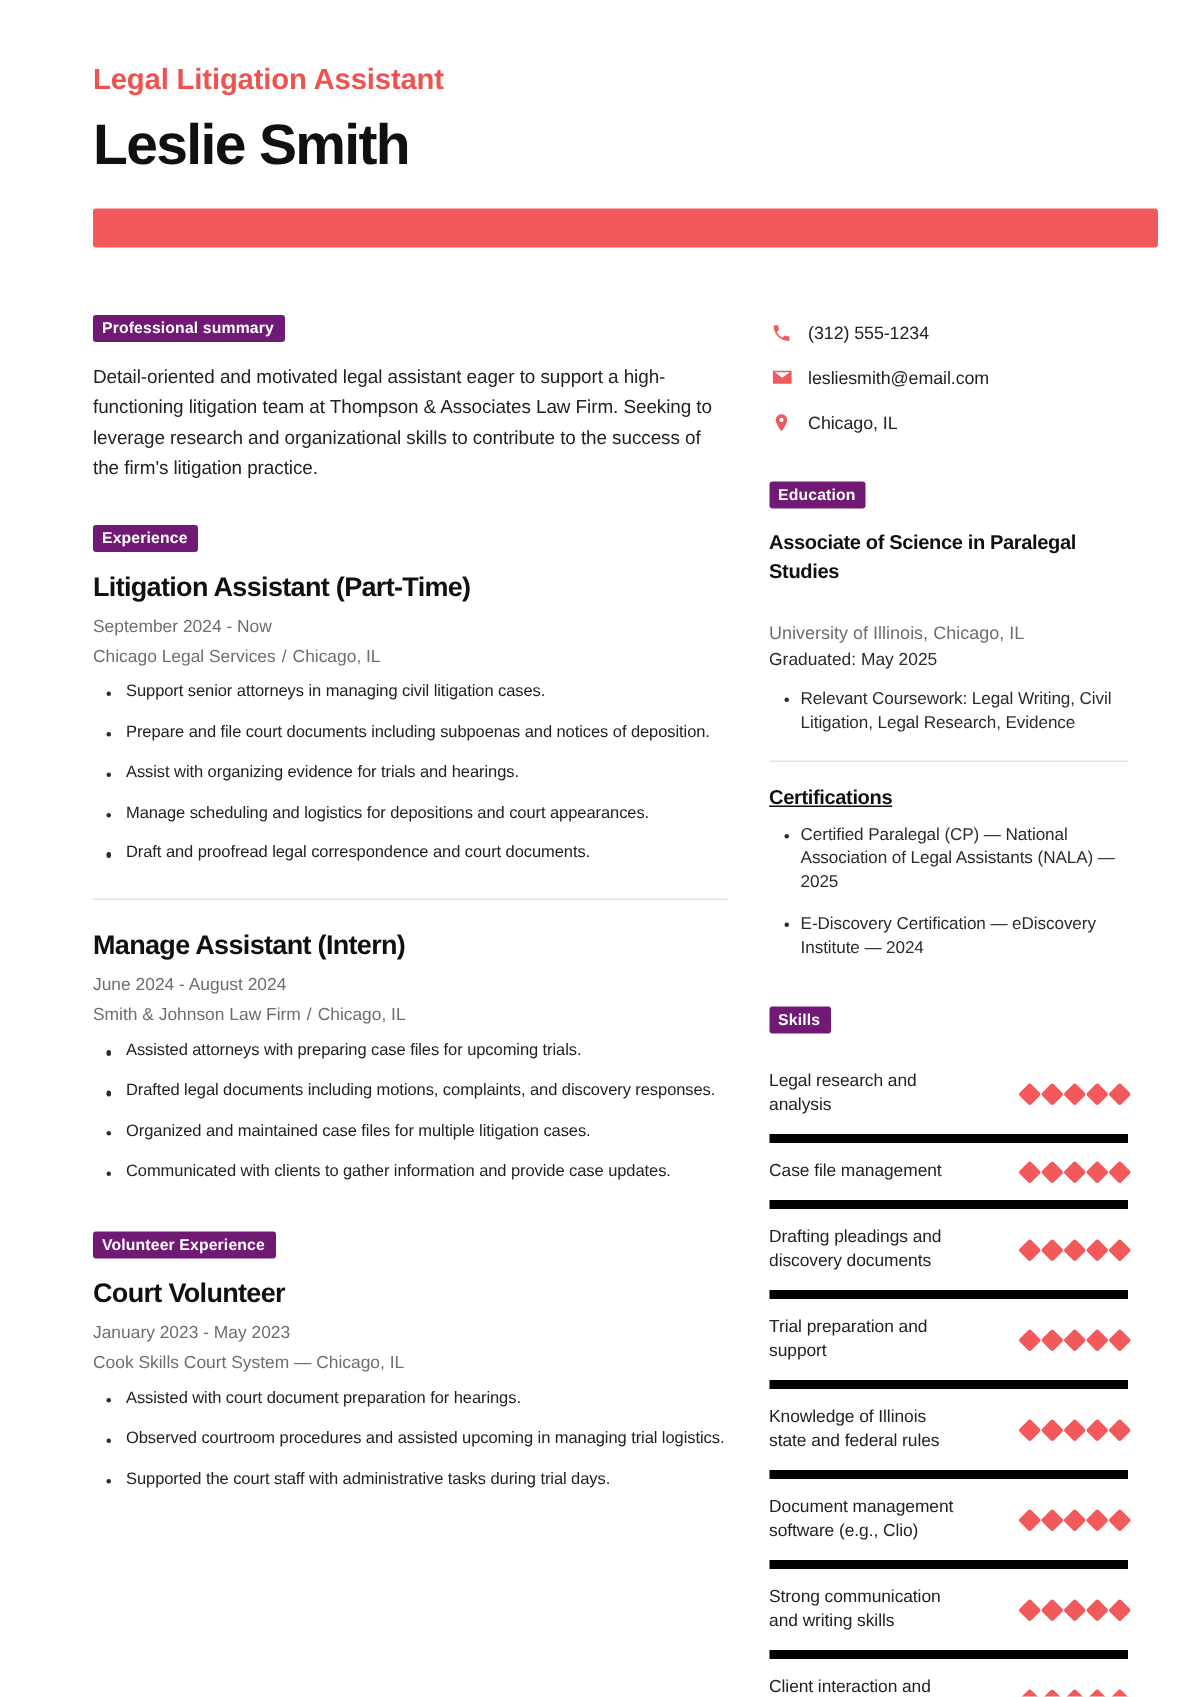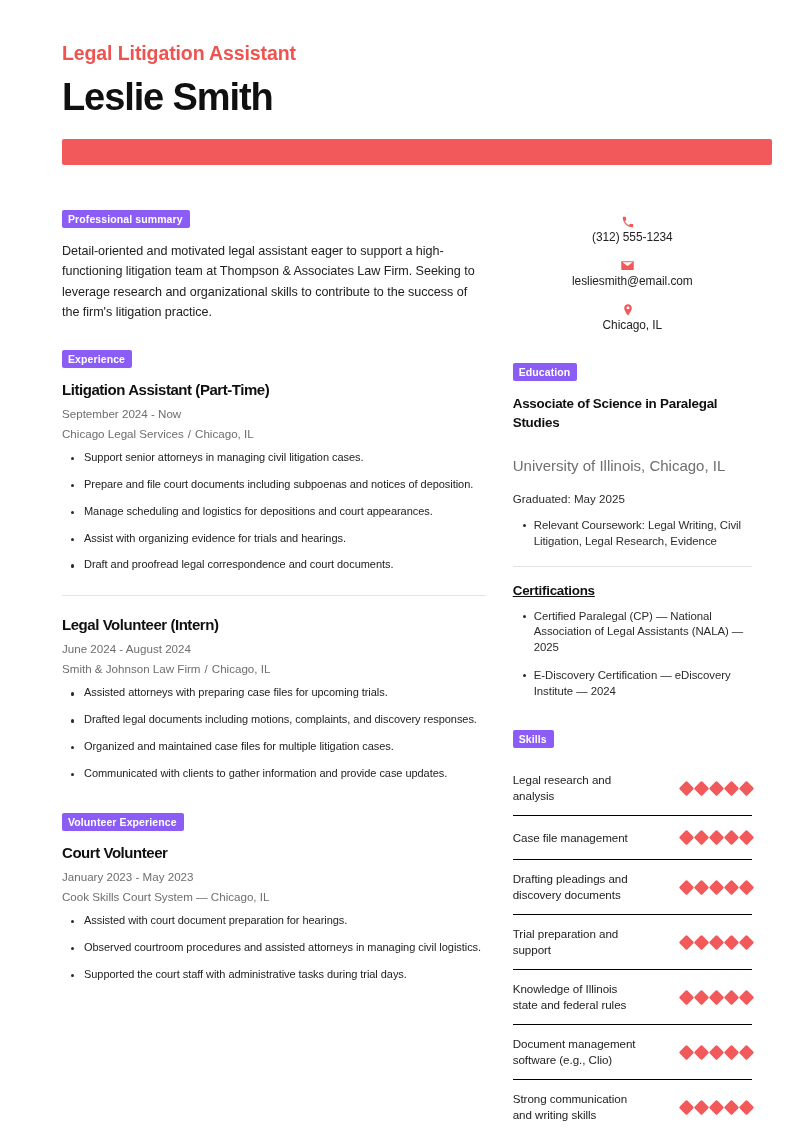--- a/index.html
+++ b/index.html
@@ -45,21 +45,21 @@
   }
 
   
   .columns { display: flex; align-items: flex-start; }
   .col-left  { width: 452px; padding-right: 28px; }
   .col-right { width: 240px; padding-top: 4px; }
 
   
   .badge {
     display: inline-block;
-    background: #8b5cf6;
+    background: #701a75;
     color: #ffffff;
     font-size: 10.5px;
     font-weight: bold;
     letter-spacing: 0.1px;
     padding: 3px 7px 3px 6px;
     border-radius: 2px;
     line-height: 1.15;
   }
   .section { margin-bottom: 26px; }
   .section-badge-wrap { margin-bottom: 13px; }
@@ -73,21 +73,21 @@
   }
 
   
   .entry { padding-bottom: 4px; }
   .entry-divider {
     height: 1px;
     background: #e3e3e3;
     margin: 18px 0 20px 0;
   }
   .entry-role {
-    font-size: 15px;
+    font-size: 18px;
     font-weight: bold;
     color: #101010;
     letter-spacing: -0.45px;
     margin-bottom: 9px;
   }
   .entry-dates {
     font-size: 11.6px;
     color: #6e6e6e;
     margin-bottom: 7px;
   }
@@ -119,21 +119,20 @@
     border-radius: 50%;
     background: #2b2b2b;
   }
 
   
   .contact-list { margin-bottom: 30px; }
   .contact-row {
     display: flex;
     align-items: center;
     margin-bottom: 13px;
-    flex-direction: column;
   }
   .contact-row:last-child { margin-bottom: 0; }
   .contact-icon {
     width: 17px;
     height: 17px;
     margin-right: 9px;
     flex: 0 0 17px;
     display: flex;
     align-items: center;
     justify-content: center;
@@ -148,23 +147,23 @@
   
   .r-title {
     font-size: 13.4px;
     font-weight: bold;
     color: #101010;
     line-height: 1.42;
     letter-spacing: -0.25px;
     margin-bottom: 25px;
   }
   .r-sub {
-    font-size: 15px;
+    font-size: 12px;
     color: #6e6e6e;
-    margin-bottom: 18px;
+    margin-bottom: 4px;
   }
   .r-meta {
     font-size: 11.6px;
     color: #2b2b2b;
     margin-bottom: 13px;
   }
   ul.r-bullets { list-style: none; margin: 0; padding: 0; }
   ul.r-bullets li {
     position: relative;
     font-size: 11.4px;
@@ -199,21 +198,21 @@
     text-decoration: underline;
   }
 
   
   .skills-block { margin-top: 30px; }
   .skill-row {
     display: flex;
     align-items: center;
     justify-content: space-between;
     padding: 11px 0 11px 0;
-    border-bottom: 1px solid #000000;
+    border-bottom: 6px solid #000000;
     min-height: 44px;
   }
   .skill-row:first-of-type { padding-top: 2px; }
   .skill-name {
     font-size: 11.6px;
     line-height: 1.38;
     color: #222222;
     letter-spacing: -0.05px;
     max-width: 128px;
   }
@@ -255,30 +254,30 @@
 
         <div class="entry">
           <div class="entry-role">Litigation Assistant (Part-Time)</div>
           <div class="entry-dates">September 2024 - Now</div>
           <div class="entry-org">
             <span>Chicago Legal Services</span><span class="sep">/</span><span>Chicago, IL</span>
           </div>
           <ul class="bullets">
             <li>Support senior attorneys in managing civil litigation cases.</li>
             <li>Prepare and file court documents including subpoenas and notices of deposition.</li>
+            <li>Assist with organizing evidence for trials and hearings.</li>
             <li>Manage scheduling and logistics for depositions and court appearances.</li>
-            <li>Assist with organizing evidence for trials and hearings.</li>
             <li>Draft and proofread legal correspondence and court documents.</li>
           </ul>
         </div>
 
         <div class="entry-divider"></div>
 
         <div class="entry">
-          <div class="entry-role">Legal Volunteer (Intern)</div>
+          <div class="entry-role">Manage Assistant (Intern)</div>
           <div class="entry-dates">June 2024 - August 2024</div>
           <div class="entry-org">
             <span>Smith &amp; Johnson Law Firm</span><span class="sep">/</span><span>Chicago, IL</span>
           </div>
           <ul class="bullets">
             <li>Assisted attorneys with preparing case files for upcoming trials.</li>
             <li>Drafted legal documents including motions, complaints, and discovery responses.</li>
             <li>Organized and maintained case files for multiple litigation cases.</li>
             <li>Communicated with clients to gather information and provide case updates.</li>
           </ul>
@@ -289,21 +288,21 @@
         <div class="section-badge-wrap">
           <span class="badge">Volunteer Experience</span>
         </div>
 
         <div class="entry">
           <div class="entry-role">Court Volunteer</div>
           <div class="entry-dates">January 2023 - May 2023</div>
           <div class="entry-org">Cook Skills Court System — Chicago, IL</div>
           <ul class="bullets">
             <li>Assisted with court document preparation for hearings.</li>
-            <li>Observed courtroom procedures and assisted attorneys in managing civil logistics.</li>
+            <li>Observed courtroom procedures and assisted upcoming in managing trial logistics.</li>
             <li>Supported the court staff with administrative tasks during trial days.</li>
           </ul>
         </div>
       </div>
 
     </div>
 
     <div class="col-right">
 
       <div class="contact-list">

